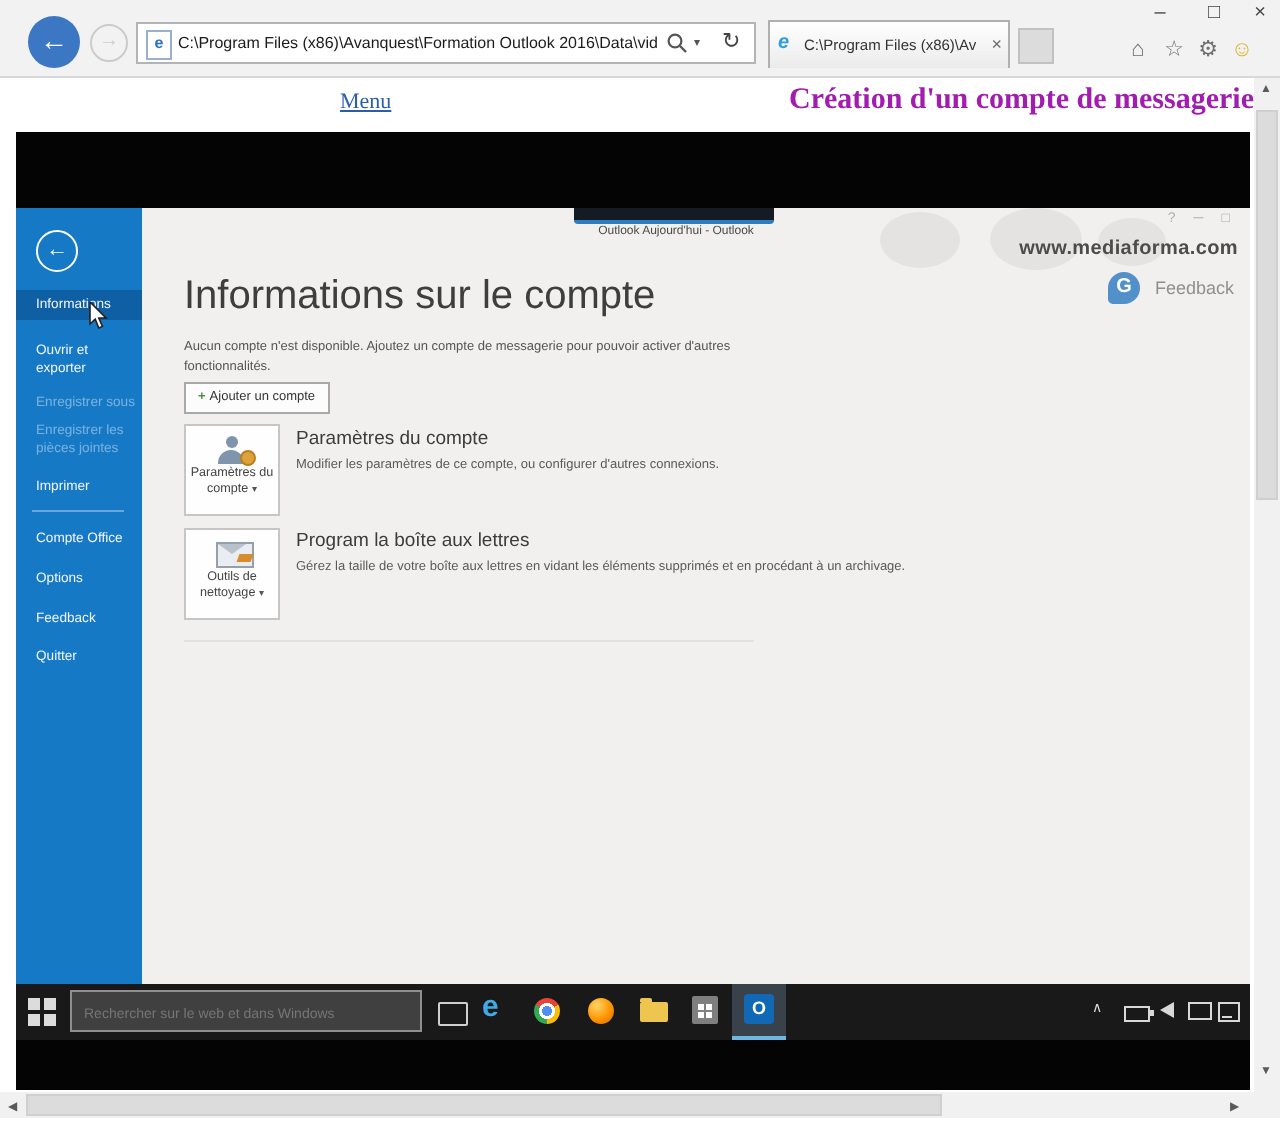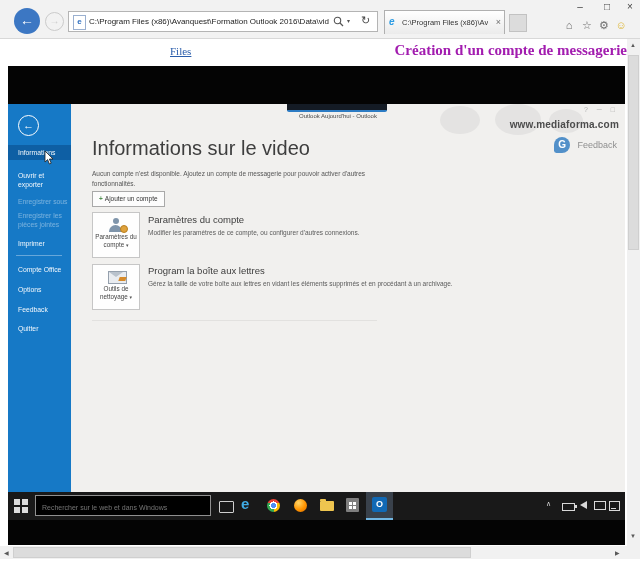--- a/index.html
+++ b/index.html
@@ -74,21 +74,21 @@
   .tick{position:absolute;left:26px;top:12px;width:7px;height:4px;background:#d78b2a;transform:skewX(-20deg);}
   .shead{position:absolute;left:140px;font-size:9.5px;color:#3c3c3c;}
   #sh1{top:110px;} #sh2{top:161px;}
   .sdesc{position:absolute;left:140px;width:310px;font-size:6.5px;line-height:1.5;color:#5a5a5a;}
   #sd1{top:124px;} #sd2{top:175px;}
   #cdiv{position:absolute;left:84px;top:216px;width:285px;height:1px;background:#e2e1df;}
 
   
   #tbar{position:absolute;left:0;top:426px;width:617px;height:28px;background:#191919;}
   #start{position:absolute;left:6px;top:7px;width:14px;height:14px;background-color:#dcdcdc;background-image:linear-gradient(#191919,#191919),linear-gradient(#191919,#191919);background-size:2px 100%,100% 2px;background-position:center;background-repeat:no-repeat;cursor:pointer;}
-  #tsearch{position:absolute;left:27px;top:3px;width:176px;height:21px;background:#000000;border:1px solid #8f8f8f;box-sizing:border-box;}
+  #tsearch{position:absolute;left:27px;top:3px;width:176px;height:21px;background:#404040;border:1px solid #8f8f8f;box-sizing:border-box;}
   #tsearch input{width:100%;height:100%;border:none;background:transparent;font-family:"Liberation Sans",sans-serif;font-size:7px;color:#9d9d9d;padding:0 0 0 6px;outline:none;}
   #taskview{position:absolute;left:211px;top:9px;width:13px;height:10px;border:1px solid #cfcfcf;border-radius:1px;}
   #edge{position:absolute;left:233px;top:3px;font-size:15px;font-weight:bold;color:#3fabe4;cursor:pointer;}
   #chr{position:absolute;left:259px;top:7px;width:13px;height:13px;border-radius:50%;background:radial-gradient(circle at 50% 50%,#4f8ef5 0 2.5px,#fff 2.5px 4px,rgba(0,0,0,0) 4px),conic-gradient(from -60deg,#ea4335 0 120deg,#fbbc05 0 240deg,#34a853 0 360deg);}
   #ffx{position:absolute;left:286px;top:7px;width:13px;height:13px;border-radius:50%;background:radial-gradient(circle at 35% 30%,#ffd567,#ff9400 55%,#d96a00);}
   #fold{position:absolute;left:312px;top:9px;width:14px;height:10px;background:#eec54f;border-radius:1px;}
   #fold:before{content:"";position:absolute;left:0;top:-2px;width:6px;height:2px;background:#eec54f;border-radius:1px 1px 0 0;}
   #store{position:absolute;left:338px;top:6px;width:13px;height:14px;background:#7f7f7f;border-radius:1px;}
   #store i{position:absolute;left:3px;top:3.5px;width:7px;height:7px;background-color:#fff;background-image:linear-gradient(#7f7f7f,#7f7f7f),linear-gradient(#7f7f7f,#7f7f7f);background-size:1px 100%,100% 1px;background-position:center;background-repeat:no-repeat;}
   #olbtn{position:absolute;left:358px;top:0;width:27px;height:28px;background:#39414b;border-bottom:2px solid #71b6e2;box-sizing:border-box;cursor:pointer;}
@@ -143,21 +143,21 @@
     </div>
     <div id="newtab"></div>
 
     <div class="tbico" id="ico-home">⌂</div>
     <div class="tbico" id="ico-fav">☆</div>
     <div class="tbico" id="ico-gear">⚙</div>
     <div class="tbico" id="ico-smile">☺</div>
   </div>
 
   <div id="dochead" class="abs">
-    <a id="menu-link">Files</a>
+    <a id="menu-link">Menu</a>
     <div id="page-title">Création d'un compte de messagerie</div>
   </div>
 
   <div id="video" class="abs">
 
     <div id="shot">
       <div id="frag"></div>
       <div id="otitle">Outlook Aujourd'hui - Outlook</div>
       <div id="octrl">
         <span>?</span><span>─</span><span>□</span>
@@ -183,21 +183,21 @@
         <div id="sdiv"></div>
         <div class="si" style="top:158px;">Compte Office</div>
         <div class="si" style="top:178px;">Options</div>
         <div class="si" style="top:198px;">Feedback</div>
         <div class="si" style="top:217px;">Quitter</div>
         <svg id="cursor" viewBox="0 0 10 14">
             <path d="M1 0 L1 11 L3.6 8.6 L5.4 13 L7.2 12.2 L5.4 8 L9 8 Z" fill="#fff" stroke="#222" stroke-width="0.8"></path>
           </svg>
       </div>
 
-      <div id="bs-title">Informations sur le video</div>
+      <div id="bs-title">Informations sur le compte</div>
       <div id="bs-intro">Aucun compte n'est disponible. Ajoutez un compte de messagerie pour pouvoir activer d'autres fonctionnalités.</div>
       <div id="add-btn">
         <span class="plus">+</span><span>Ajouter un compte</span>
       </div>
 
       <div class="bigbtn" id="bb1">
         <div class="bbicon">
           <span class="head"></span>
             <span class="body"></span>
             <span class="gearb"></span>

